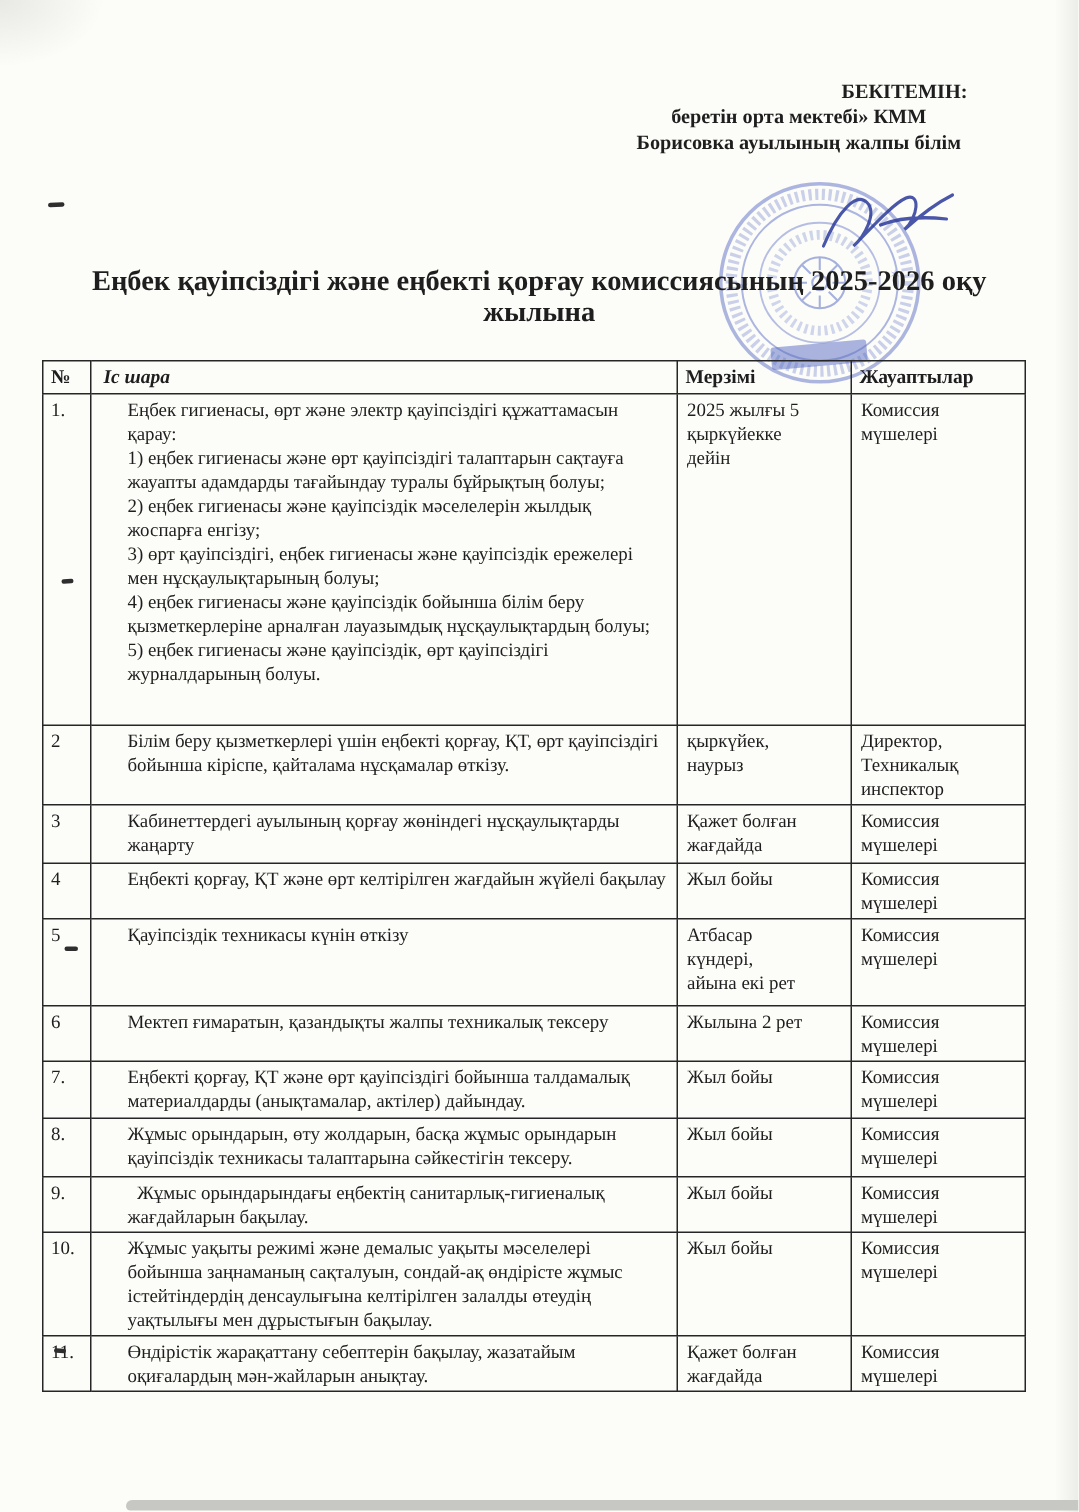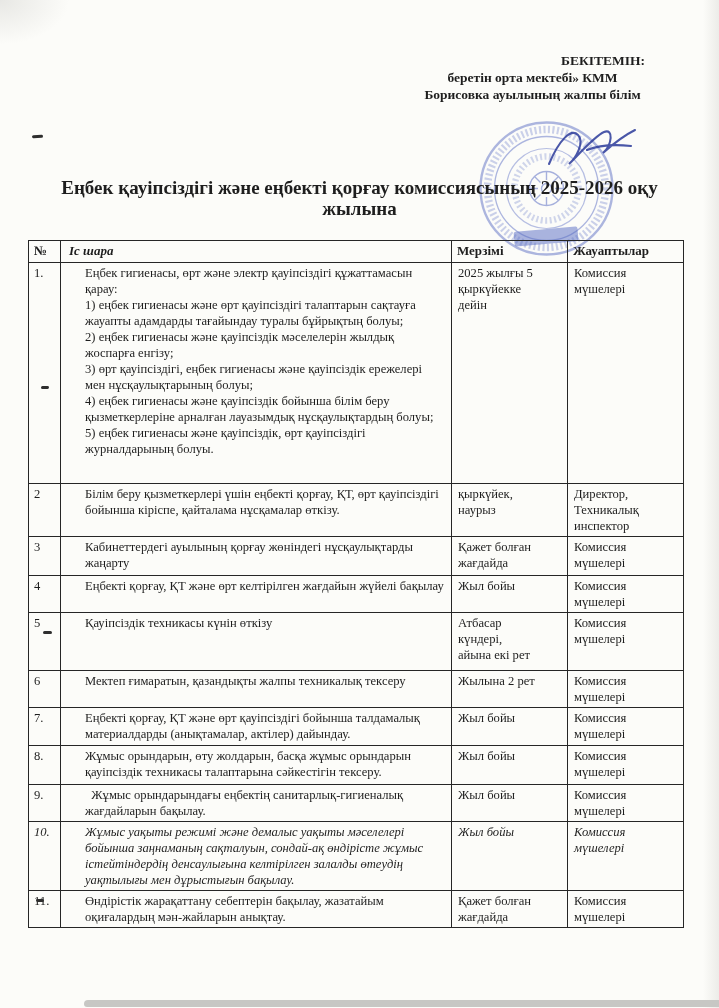--- a/index.html
+++ b/index.html
@@ -175,21 +175,21 @@
           <td class="c-resp">Комиссия
 мүшелері</td>
         </tr>
         <tr style="height: 37px;">
           <td class="c-num">9.</td>
           <td class="c-activity">&nbsp;&nbsp;Жұмыс орындарындағы еңбектің санитарлық-гигиеналық жағдайларын бақылау.</td>
           <td class="c-term">Жыл бойы</td>
           <td class="c-resp">Комиссия
 мүшелері</td>
         </tr>
-        <tr style="height: 68px; font-style: italic;">
+        <tr style="height: 68px;">
           <td class="c-num">10.</td>
           <td class="c-activity">Жұмыс уақыты режимі және демалыс уақыты мәселелері бойынша заңнаманың сақталуын, сондай-ақ өндірісте жұмыс істейтіндердің денсаулығына келтірілген залалды өтеудің уақтылығы мен дұрыстығын бақылау.</td>
           <td class="c-term">Жыл бойы</td>
           <td class="c-resp">Комиссия
 мүшелері</td>
         </tr>
         <tr style="height: 35px;">
           <td class="c-num">11.</td>
           <td class="c-activity">Өндірістік жарақаттану себептерін бақылау, жазатайым оқиғалардың мән-жайларын анықтау.</td>
           <td class="c-term">Қажет болған

